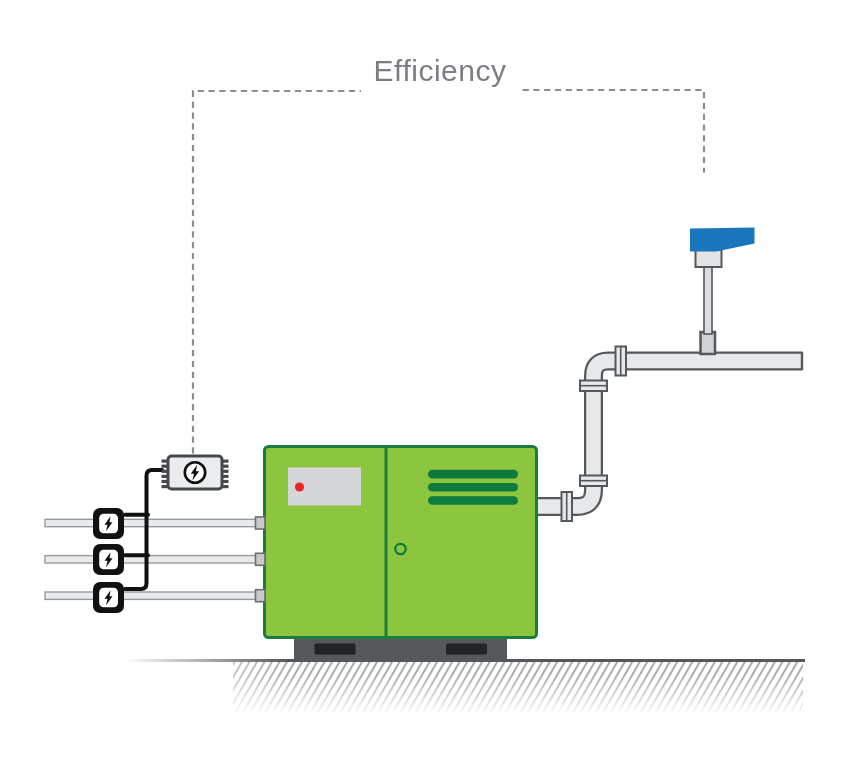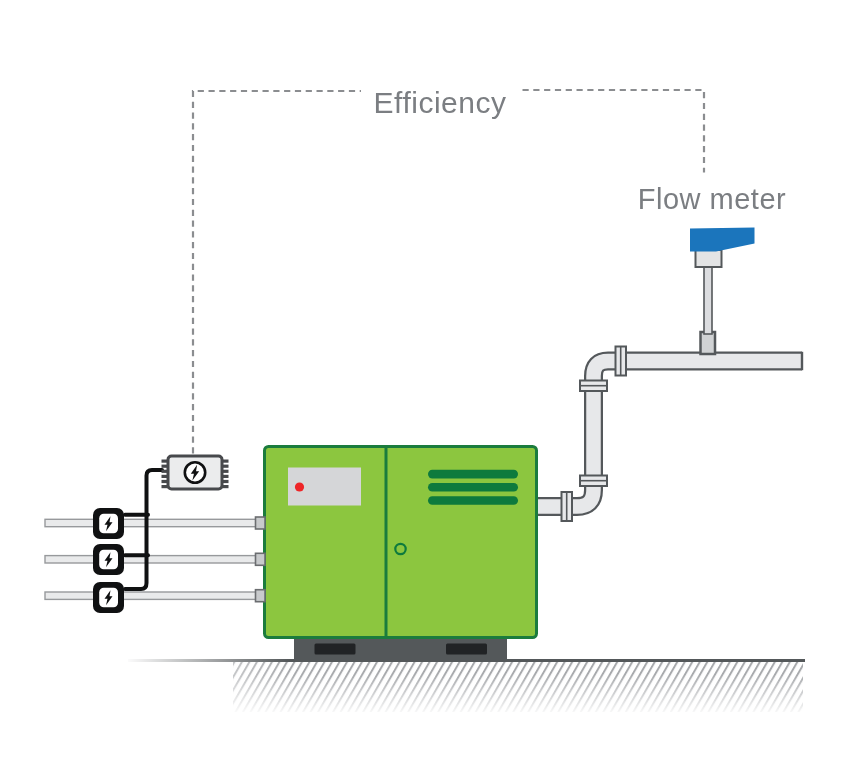--- a/index.html
+++ b/index.html
@@ -12,21 +12,21 @@
   }
   .canvas svg { position:absolute; left:0; top:0; }
   .label {
     position:absolute;
     transform:translateX(-50%);
     color:#7b7e82;
     white-space:nowrap;
     line-height:1.1;
     letter-spacing:0.5px;
   }
-  .label.efficiency { left:440px; top:86px; font-size:30px; }
+  .label.efficiency { left:440px; top:54px; font-size:30px; }
   .label.flowmeter  { left:712px; top:184px; font-size:29px; }
 </style>
 </head>
 <body>
 
 <div class="canvas">
 
 <svg width="865" height="780" viewBox="0 0 865 780">
   <defs>
     <pattern id="hatch" width="6.5" height="6.5" patternUnits="userSpaceOnUse" patternTransform="rotate(30)">
@@ -150,15 +150,14 @@
     </g>
   </g>
 
   <g stroke="#8b8d90" stroke-width="2.2" fill="none" stroke-dasharray="6.2 4.6">
     <path d="M193,453.5 V91 H361"></path>
     <path d="M522.5,90 H704 V172.5"></path>
   </g>
 </svg>
 
 <div class="label efficiency">Efficiency</div>
-<div class="label flowmeter">Flow meter</div>
 
 </div>
 
 </body></html>

